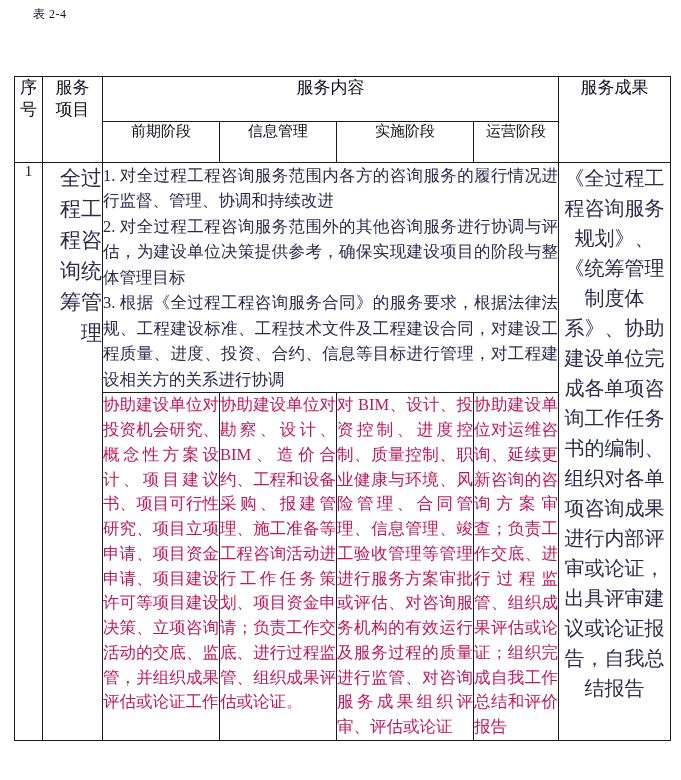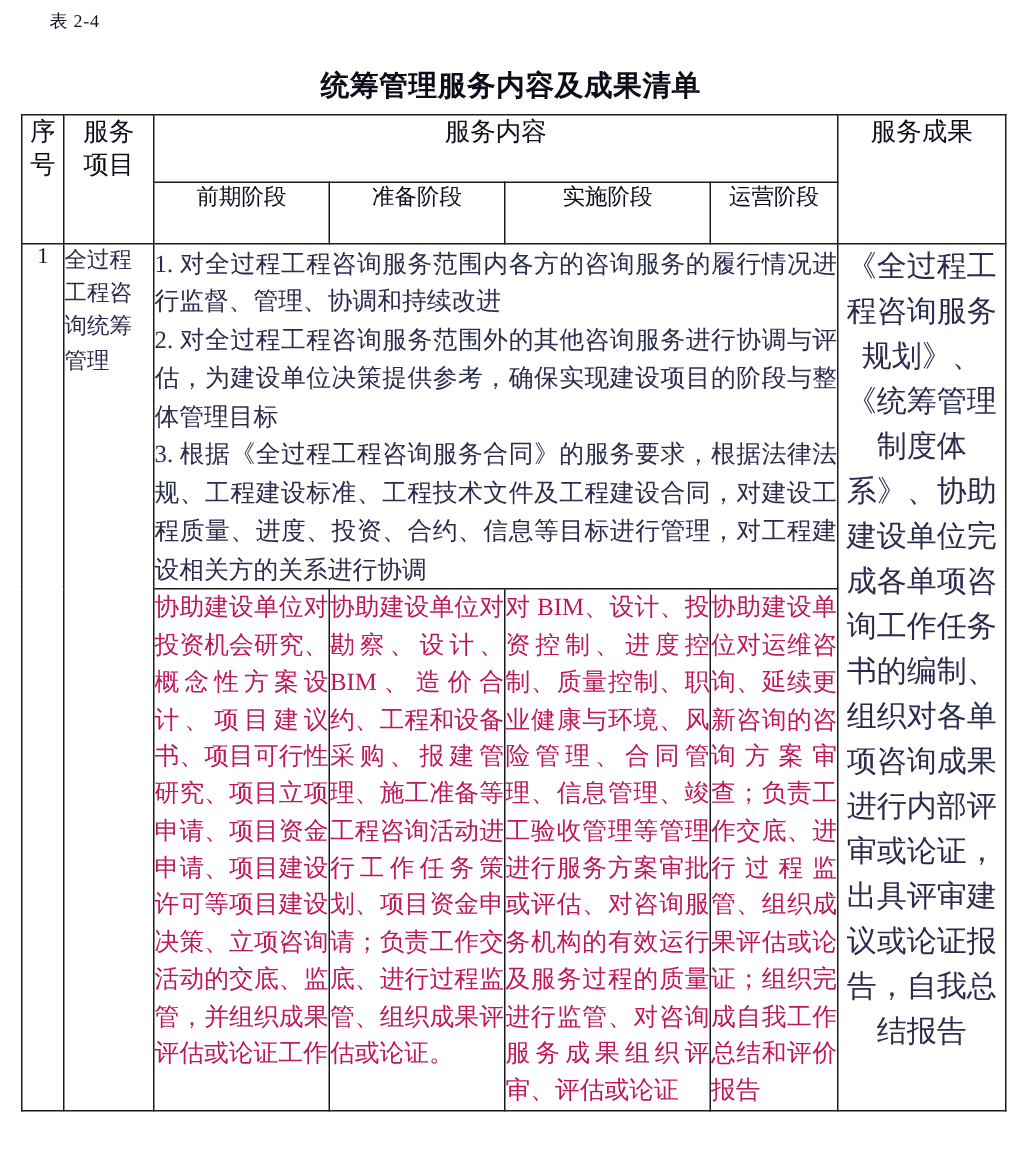--- a/index.html
+++ b/index.html
@@ -87,23 +87,23 @@
   }
 
   
   .cell-seq {
     text-align: center;
     vertical-align: middle;
     font-size: 15px;
     color: #16162c;
   }
   .cell-item {
-    text-align: left;
+    text-align: right;
     vertical-align: top;
-    font-size: 15px;
+    font-size: 21px;
     line-height: 1.48;
     color: #2a2a4a;
     padding-top: 26px;
     padding-left: 3px;
     padding-right: 3px;
   }
   .cell-overview {
     font-size: 16.5px;
     line-height: 1.545;
     color: #2b2b4d;
@@ -137,42 +137,41 @@
   .col-s4     { width: 85px; }
   .col-result { width: 112px; }
 </style>
 </head>
 <body>
 
 <div class="page">
 
   <div class="caption-label">表 2-4</div>
 
-  <div class="doc-title">统筹管理服务内容及成果清单</div>
 
   <table class="svc-table">
     <colgroup>
       <col class="col-seq">
       <col class="col-item">
       <col class="col-s1">
       <col class="col-s2">
       <col class="col-s3">
       <col class="col-s4">
       <col class="col-result">
     </colgroup>
     <thead>
       <tr>
         <th class="th-main th-narrow" rowspan="2"><span>序</span><br><span>号</span></th>
         <th class="th-main th-narrow" rowspan="2"><span>服务</span><br><span>项目</span></th>
         <th class="th-main" colspan="4" style="height:44px;text-align:center;">服务内容</th>
         <th class="th-main" rowspan="2">服务成果</th>
       </tr>
       <tr>
         <th class="th-sub">前期阶段</th>
-        <th class="th-sub">准备阶段</th>
+        <th class="th-sub">信息管理</th>
         <th class="th-sub">实施阶段</th>
         <th class="th-sub">运营阶段</th>
       </tr>
     </thead>
     <tbody>
       <tr>
         <td class="cell-seq" rowspan="2">1</td>
         <td class="cell-item" rowspan="2">全过程工程咨询统筹管理</td>
         <td class="cell-overview" colspan="4" style="height:212px;">
           <div>1. 对全过程工程咨询服务范围内各方的咨询服务的履行情况进行监督、管理、协调和持续改进</div>

